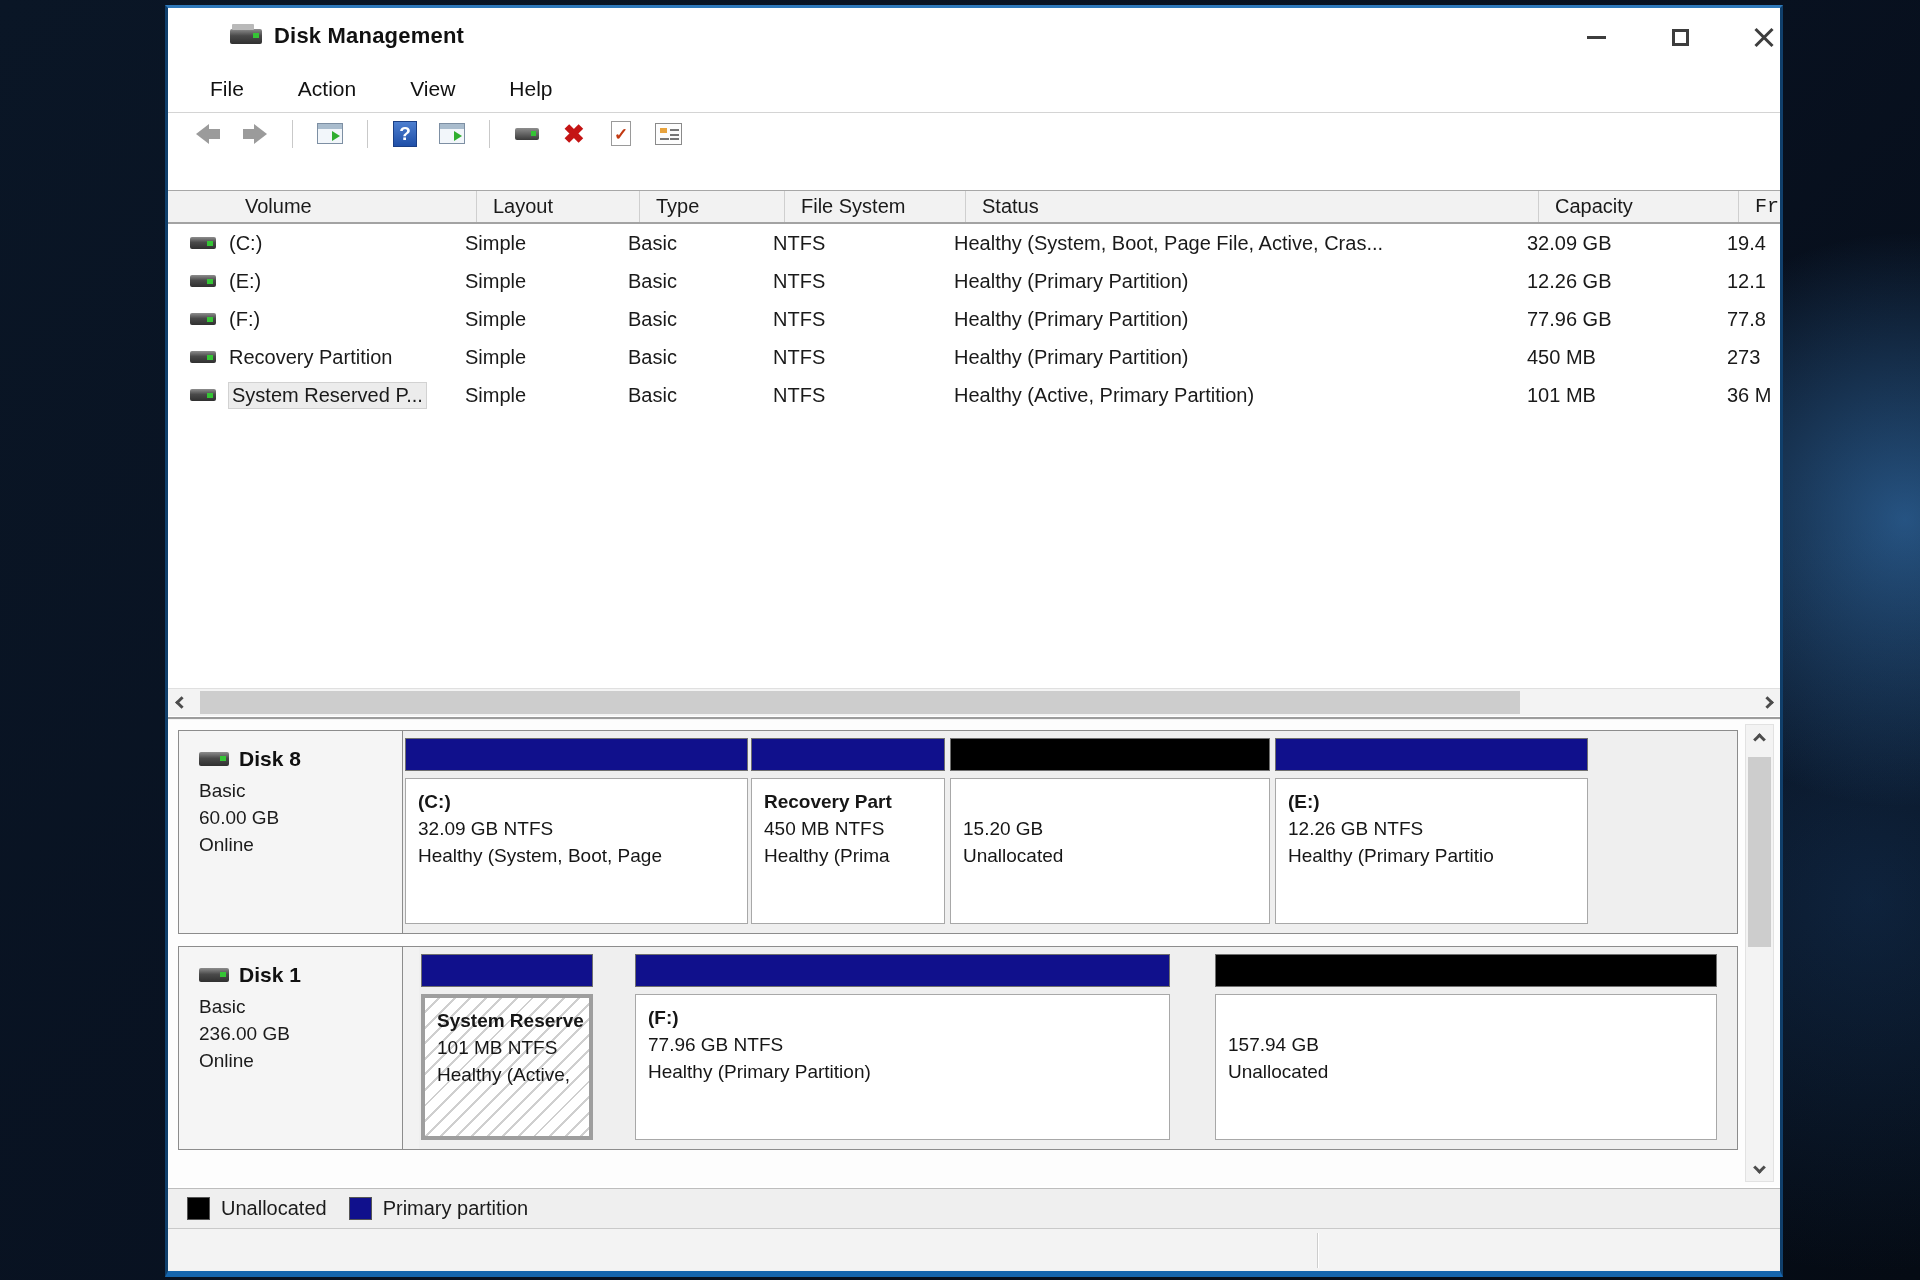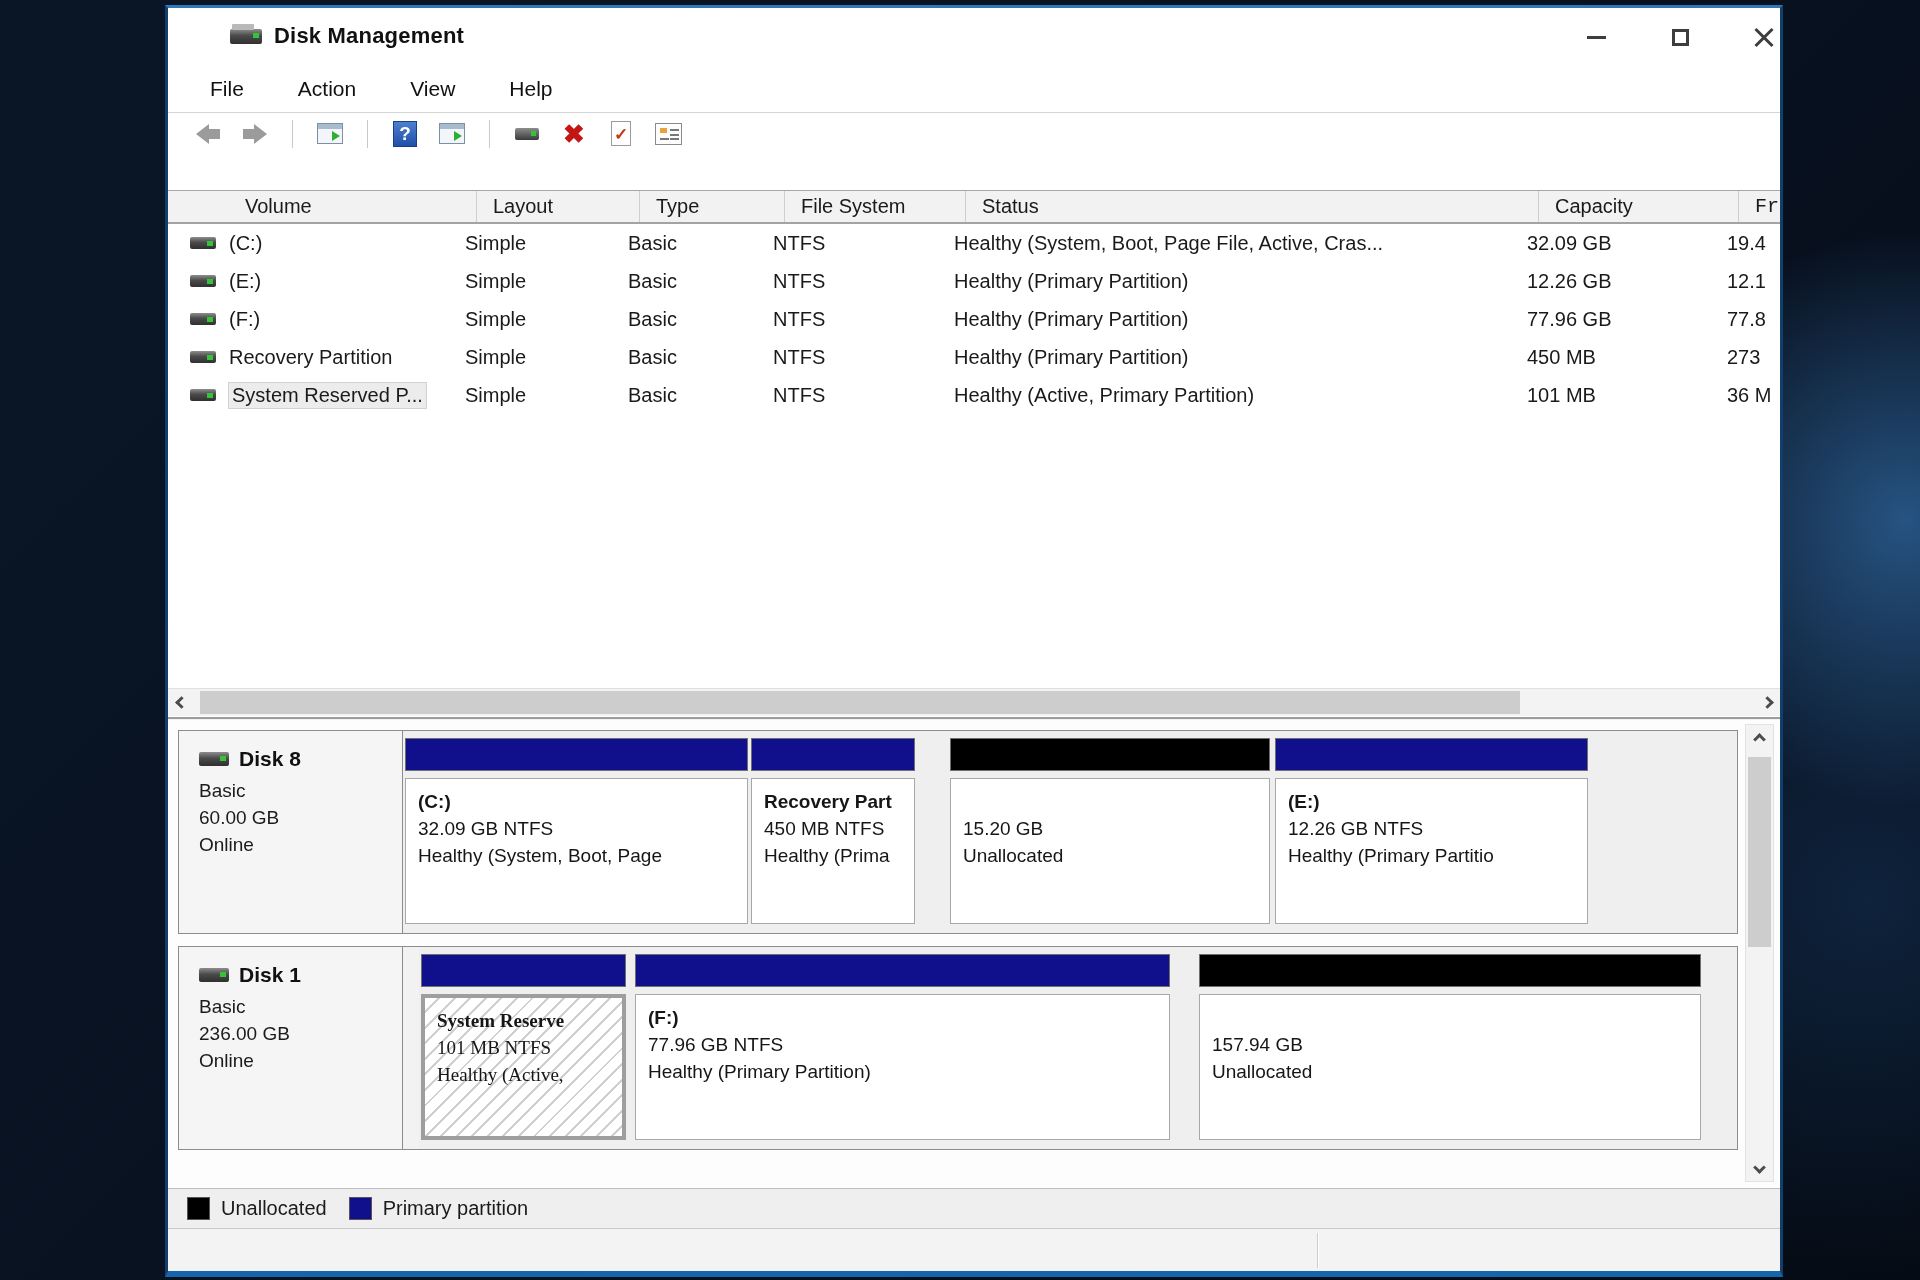--- a/index.html
+++ b/index.html
@@ -297,21 +297,21 @@
         </div>
         <div class="parts-area">
           <div class="part primary" style="left:2px; width:343px;">
             <div class="part-bar"></div>
             <div class="part-body">
               <div class="pl t">(C:)</div>
               <div class="pl">32.09 GB NTFS</div>
               <div class="pl">Healthy (System, Boot, Page</div>
             </div>
           </div>
-          <div class="part primary" style="left:348px; width:164px;">
+          <div class="part primary" style="left:348px; width:194px;">
             <div class="part-bar"></div>
             <div class="part-body">
               <div class="pl t">Recovery Part</div>
               <div class="pl">450 MB NTFS</div>
               <div class="pl">Healthy (Prima</div>
             </div>
           </div>
           <div class="part unallocated" style="left:547px; width:320px;">
             <div class="part-bar"></div>
             <div class="part-body">
@@ -335,37 +335,37 @@
         <div class="disk-label">
           <div class="disk-name-line">
             <span class="drive-icon disk-label-icon"></span>
             <span class="disk-name">Disk 1</span>
           </div>
           <div class="disk-sub">Basic</div>
           <div class="disk-sub">236.00 GB</div>
           <div class="disk-sub">Online</div>
         </div>
         <div class="parts-area">
-          <div class="part primary selected" style="left:2px; width:205px;font-family:Liberation Serif, serif;">
+          <div class="part primary selected" style="left:2px; width:172px;">
             <div class="part-bar"></div>
             <div class="part-body">
               <div class="pl t">System Reserve</div>
               <div class="pl">101 MB NTFS</div>
               <div class="pl">Healthy (Active,</div>
             </div>
           </div>
           <div class="part primary" style="left:216px; width:535px;">
             <div class="part-bar"></div>
             <div class="part-body">
               <div class="pl t">(F:)</div>
               <div class="pl">77.96 GB NTFS</div>
               <div class="pl">Healthy (Primary Partition)</div>
             </div>
           </div>
-          <div class="part unallocated" style="left:780px; width:502px;">
+          <div class="part unallocated" style="left:796px; width:502px;">
             <div class="part-bar"></div>
             <div class="part-body">
               <div class="pl t"></div>
               <div class="pl" style="margin-top:27px;">157.94 GB</div>
               <div class="pl">Unallocated</div>
             </div>
           </div>
         </div>
       </div>
 

